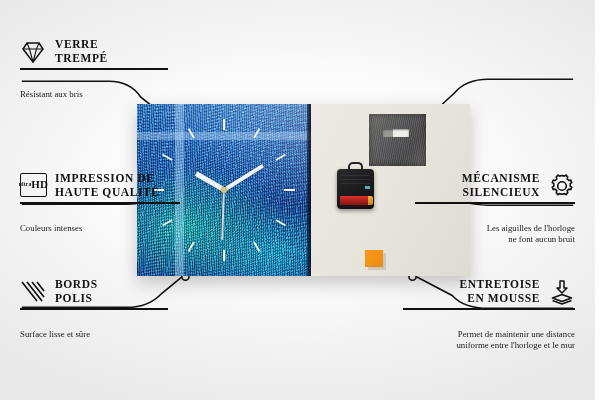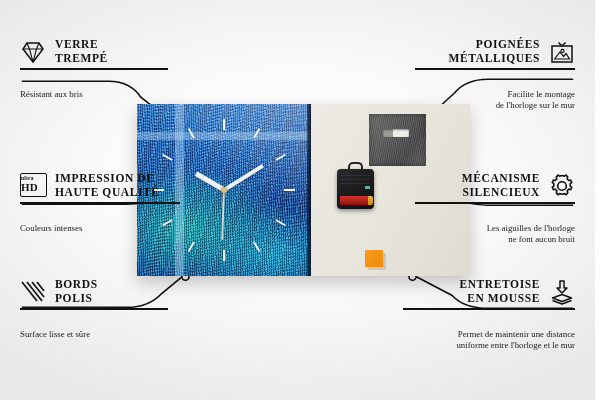--- a/index.html
+++ b/index.html
@@ -161,21 +161,21 @@
     font-family: "Liberation Serif", "DejaVu Serif", serif;
   }
   .left .co-head { justify-content: flex-start; }
   .left .co-title, .left .co-desc { text-align: left; }
   .right .co-head { justify-content: flex-end; }
   .right .co-title, .right .co-desc { text-align: right; }
   .icon { flex: 0 0 auto; width: 26px; height: 26px; color:#111; }
   .icon svg { display:block; width: 100%; height: 100%; }
   .hdbox {
     width: 27px; height: 24px; border: 1.6px solid #111; border-radius: 2px;
-    display:flex; flex-direction:column; justify-content:center;
+    display:flex; flex-direction:row; align-items:center; justify-content:center;
     line-height: 1;
   }
   .hdbox .u { font-size: 5.5px; font-weight: bold; letter-spacing:.2px; }
   .hdbox .h { font-size: 11px; font-weight: bold; letter-spacing:.2px; }
   #wires { position: absolute; inset: 0; pointer-events: none; }
 </style>
 </head>
 <body>
 
 <div id="stage">
@@ -288,41 +288,20 @@
       </span>
       <div>
         <div class="co-title">BORDS</div>
         <div class="co-title">POLIS</div>
       </div>
     </div>
     <div class="co-rule" style="width:148px;"></div>
     <div class="co-desc">Surface lisse et sûre</div>
   </div>
 
-  <div class="callout right" style="right:20px; top:38px; width:190px;">
-    <div class="co-head">
-      <div>
-        <div class="co-title">POIGNÉES</div>
-        <div class="co-title">MÉTALLIQUES</div>
-      </div>
-      <span class="icon">
-        <svg viewBox="0 0 26 26">
-            <g fill="none" stroke="currentColor" stroke-width="1.5">
-          <rect x="3" y="7" width="20" height="16"></rect>
-          <path d="M13 7 L9.5 3.5 M13 7 L16.5 3.5"></path>
-          <path d="M5.5 20 L11 13 L14.5 17.5 L17 14.5 L20.5 20 Z" stroke-width="1.2"></path>
-          <circle cx="13.5" cy="12" r="1.6" stroke-width="1.1"></circle>
-        </g>
-          </svg>
-      </span>
-    </div>
-    <div class="co-rule" style="width:160px; margin-left:auto;"></div>
-    <div class="co-desc">Facilite le montage</div>
-    <div class="co-desc" style="margin-top:0">de l'horloge sur le mur</div>
-  </div>
 
   <div class="callout right" style="right:20px; top:172px; width:190px;">
     <div class="co-head">
       <div>
         <div class="co-title">MÉCANISME</div>
         <div class="co-title">SILENCIEUX</div>
       </div>
       <span class="icon">
         <svg viewBox="0 0 26 26">
             <g fill="none" stroke="currentColor" stroke-width="1.6">

